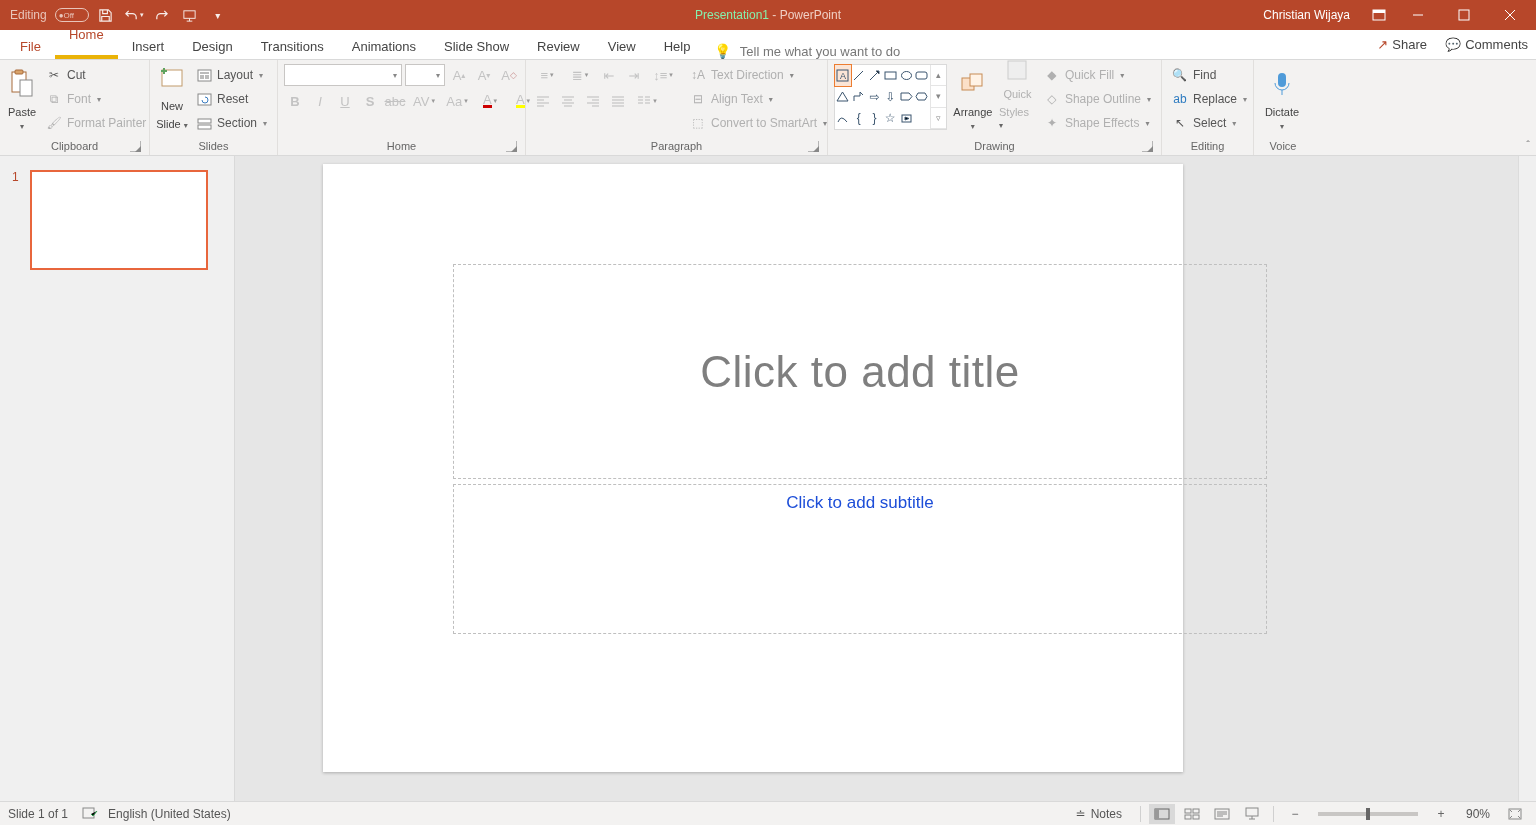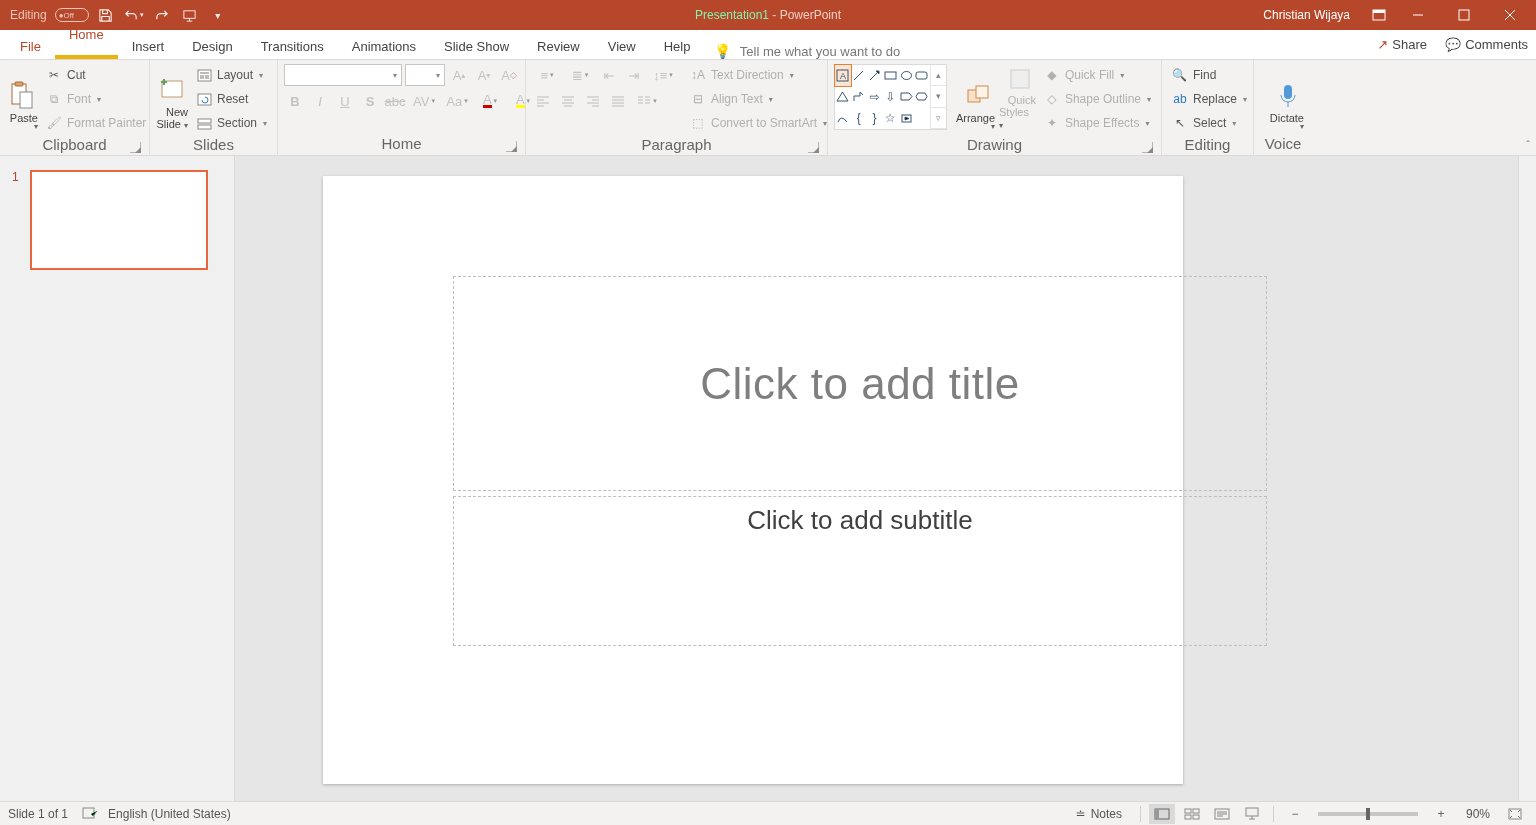--- a/index.html
+++ b/index.html
@@ -27,25 +27,25 @@
 #tabstrip .search-group { display:flex; align-items:center; gap:8px; color:#777; margin-left:10px;}
 #tabstrip .search-icon { font-size:14px; color:#888;}
 #tabstrip .right-actions { position:absolute; right:8px; top:0; bottom:0; display:flex; align-items:center; gap:18px;}
 #tabstrip .link { color:#444; font-size:13px; display:flex; align-items:center; gap:4px;}
 #tabstrip .link .ic { color:#b7472a;}
 
 
 #ribbon { height:96px; background:#f3f2f1; border-bottom:1px solid #d9d9d9; display:flex; position:relative;}
 .rgroup { border-right:1px solid #e1dfdd; display:flex; flex-direction:column; padding:4px 6px 0; }
 .rgroup .body { flex:1; display:flex; align-items:flex-start; gap:4px;}
-.rgroup .caption { text-align:center; font-size:15px; color:#666; padding:2px 0 3px; position:relative;}
+.rgroup .caption { text-align:center; font-size:11px; color:#666; padding:2px 0 3px; position:relative;}
 .rgroup .caption .launcher { position:absolute; right:2px; bottom:3px; width:11px; height:11px; border:1px solid #b5b5b5; border-top:none; border-left:none; }
 .rgroup .caption .launcher::after{content:""; position:absolute; right:-1px; bottom:-1px; border:3px solid transparent; border-right-color:#888; border-bottom-color:#888;}
 
-.bigbtn { display:flex; flex-direction:column; align-items:flex-end; justify-content:flex-end; width:44px; height:68px; font-size:11px; color:#444; gap:0; padding-bottom:2px;}
+.bigbtn { display:flex; flex-direction:column; align-items:center; justify-content:flex-end; width:44px; height:68px; font-size:11px; color:#444; gap:6px; padding-bottom:2px;}
 .bigbtn .ic { width:32px; height:32px; display:flex; align-items:center; justify-content:center;}
 .bigbtn .caret { font-size:8px; color:#666; line-height:6px;}
 
 .stack { display:flex; flex-direction:column; gap:2px;}
 .sbtn { height:22px; display:flex; align-items:center; gap:5px; font-size:12px; color:#555; padding:0 4px; white-space:nowrap;}
 .sbtn.disabled { color:#b0b0b0;}
 .sbtn .ic { width:16px; height:16px; display:inline-flex; align-items:center; justify-content:center;}
 .caret-sm{font-size:8px; color:#888; margin-left:1px;}
 .row { display:flex; align-items:center; gap:3px;}
 .iconbtn { width:22px; height:22px; display:inline-flex; align-items:center; justify-content:center; color:#666; font-size:13px;}
@@ -67,26 +67,26 @@
 
 #ribbon .collapse { position:absolute; right:6px; bottom:4px; font-size:11px; color:#777;}
 
 
 #workspace { display:flex; height:calc(825px - 30px - 30px - 96px - 24px); background:#e6e6e6;}
 #thumbs { width:235px; background:#f0f0f0; border-right:1px solid #d9d9d9; padding:14px 12px;}
 .thumb-wrap{display:flex; gap:8px;}
 .thumb-num{font-size:12px; color:#b7472a; width:10px;}
 .thumb { width:178px; height:100px; background:#fff; border:2px solid #e8663c;}
 #canvas { flex:1; position:relative; overflow:hidden;}
-.slide { position:absolute; left:88px; top:20px; width:860px; height:608px; background:#fff; box-shadow:0 1px 3px rgba(0,0,0,.25);}
+.slide { position:absolute; left:88px; top:8px; width:860px; height:608px; background:#fff; box-shadow:0 1px 3px rgba(0,0,0,.25);}
 .ph { position:absolute; border:1px dashed #bfbfbf;}
 .ph-title{ left:130px; top:100px; width:814px; height:215px; display:flex; align-items:center; justify-content:center;}
 .ph-title span{ font-size:44px; color:#7f7f7f; letter-spacing:.5px; font-weight:300;}
 .ph-sub{ left:130px; top:320px; width:814px; height:150px; text-align:center; padding-top:8px;}
-.ph-sub span{ font-size:26px; color:#404040;}
+.ph-sub span{ font-size:17px; color:#1d4ed8;}
 #vscroll{width:18px; background:#f0f0f0; border-left:1px solid #dcdcdc;}
 
 
 #status { height:24px; background:#f3f2f1; border-top:1px solid #d9d9d9; display:flex; align-items:center; font-size:12px; color:#555; padding:0 8px;}
 #status .spell-ic{margin:0 10px 0 14px;}
 #status .right{margin-left:auto; display:flex; align-items:center; gap:4px;}
 .viewbtn{width:26px; height:20px; display:inline-flex; align-items:center; justify-content:center; color:#666;}
 .viewbtn.active{background:#d9d9d9;}
 .zoom-track{width:100px; height:4px; background:#c8c6c4; position:relative; margin:0 6px;}
 .zoom-thumb{position:absolute; left:48px; top:-4px; width:4px; height:12px; background:#666;}

